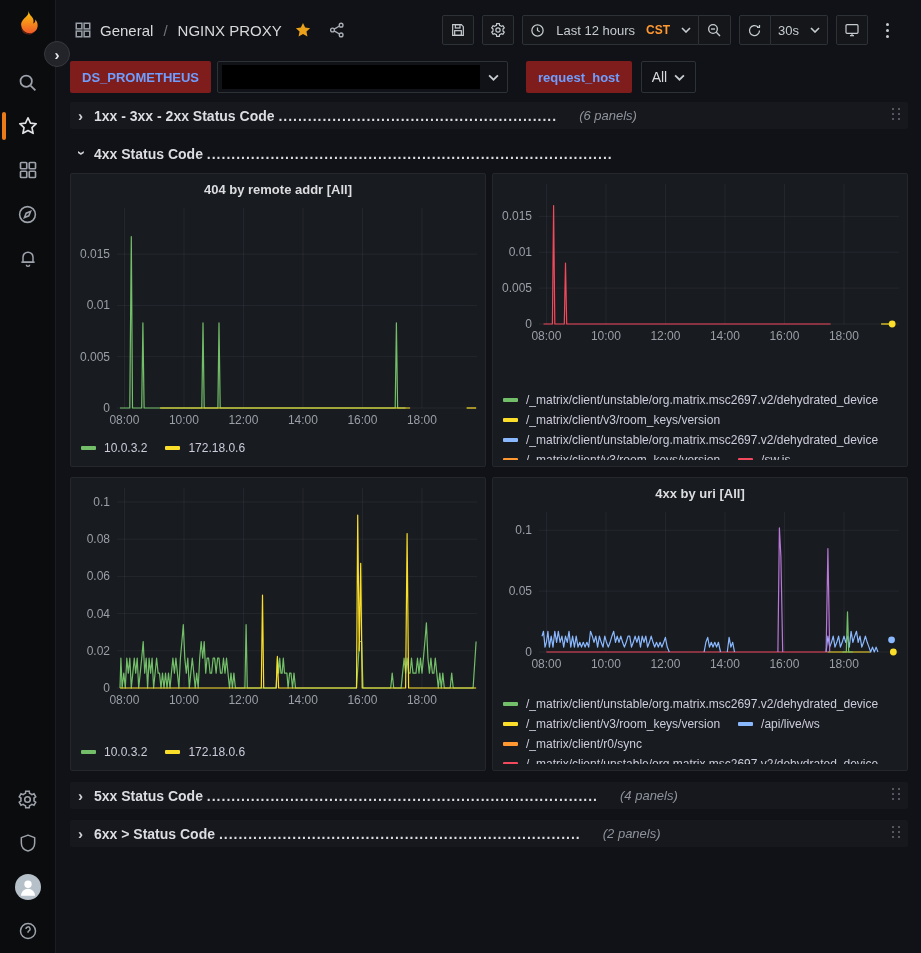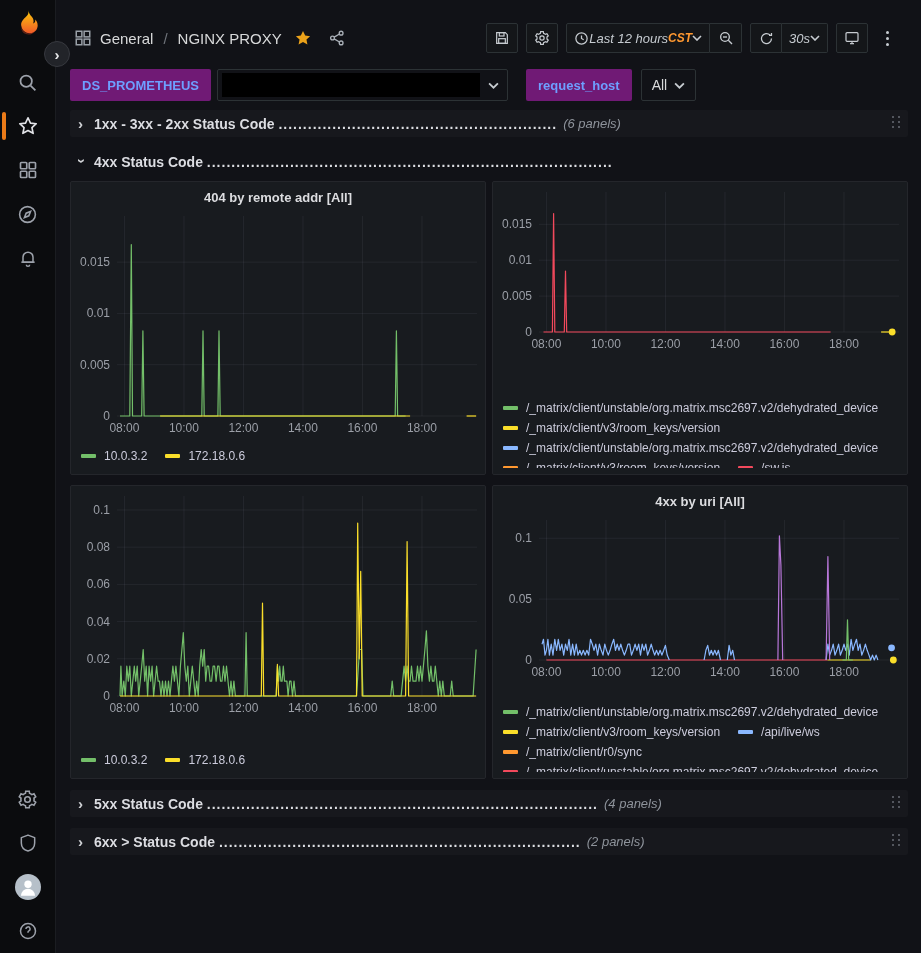--- a/index.html
+++ b/index.html
@@ -30,43 +30,43 @@
     width:26px; height:26px; border-radius:50%; background:#b6c0c9;
     display:flex; align-items:center; justify-content:center;
   }
   .expand-btn {
     position:absolute; left:44px; top:41px; width:26px; height:26px; border-radius:50%;
     background:#222429; border:1px solid #37393f; color:#e8e9eb; z-index:9;
     display:flex; align-items:center; justify-content:center;
     font-size:15px; font-weight:bold; cursor:pointer; line-height:1;
   }
   
-  .main { position:absolute; left:56px; top:12px; width:865px; height:926px; }
+  .main { position:absolute; left:56px; top:4px; width:865px; height:926px; }
   .topbar {
     height:52px; display:flex; align-items:center; padding:0 22px 0 18px;
   }
   .crumb { display:flex; align-items:center; gap:8px; font-size:15px; }
   .crumb .sep { color:#70747b; margin:0 2px; }
   .crumb-txt { color:#d8d9da; cursor:pointer; }
   .topbar-actions { margin-left:auto; display:flex; align-items:center; gap:8px; }
   .tb-btn {
     height:30px; min-width:32px; padding:0 7px; border:1px solid #2c3235; border-radius:2px;
-    background:#141619; color:#c7ccd1; display:flex; align-items:center; justify-content:flex-end;
-    gap:0; font-size:13px; cursor:pointer; white-space:nowrap;font-style:italic;
+    background:#141619; color:#c7ccd1; display:flex; align-items:center; justify-content:space-between;
+    gap:11px; font-size:13px; cursor:pointer; white-space:nowrap;
   }
   .tb-group { display:flex; }
   .tb-group .tb-btn:first-child { border-top-right-radius:0; border-bottom-right-radius:0; }
   .tb-group .tb-btn:last-child  { border-left:none; border-top-left-radius:0; border-bottom-left-radius:0; }
   .cst { color:#ff9830; font-weight:bold; font-size:12px; }
   .kebab { border:none; background:transparent; display:flex; flex-direction:column; gap:3px; padding:0 10px; cursor:pointer; }
   .kebab i { width:3px; height:3px; border-radius:50%; background:#c7ccd1; display:block; }
   
   .submenu { height:42px; display:flex; align-items:center; gap:6px; padding:0 0 0 14px; }
   .var-label {
-    height:32px; padding:0 12px; display:flex; align-items:center; background:#701a75;
+    height:32px; padding:0 12px; display:flex; align-items:center; background:#7f1d1d;
     border-radius:2px; color:#6e9fff; font-size:13px; font-weight:bold; cursor:pointer;
   }
   .var-value {
     height:32px; border:1px solid #2c3235; border-radius:2px; background:#111217;
     display:flex; align-items:center; padding:0 8px 0 4px; gap:8px; cursor:pointer;
   }
   .redacted { width:258px; height:24px; background:#000; }
   .var-all {
     height:32px; border:1px solid #2c3235; border-radius:2px; padding:0 10px;
     display:flex; align-items:center; gap:7px; font-size:14px; color:#d8d9da; cursor:pointer;
@@ -76,21 +76,21 @@
   
   .dash { padding:4px 13px 0 14px; }
   .rowhdr {
     height:27px; display:flex; align-items:center; font-size:14px; font-weight:bold;
     color:#dcdde2; cursor:pointer; position:relative; padding:0 8px; margin-bottom:11px;
   }
   .rowhdr.strip { background:#17181d; border-radius:2px; }
   .rowhdr .arrow { font-size:15px; margin-right:8px; color:#d0d2d6; width:8px; display:inline-block; }
   .rowhdr .arrow.open { transform:rotate(90deg) translateX(1px); }
   .rowhdr .dotlead { font-weight:bold; letter-spacing:1px; overflow:hidden; white-space:nowrap; }
-  .rowhdr .pcount { font-size:13px; font-style:italic; font-weight:normal; color:#8e939b; margin-left:6px; white-space:nowrap; }
+  .rowhdr .pcount { font-size:13px; font-style:italic; font-weight:normal; color:#8e939b; margin-left:22px; white-space:nowrap; }
   .drag-handle {
     position:absolute; right:6px; top:50%; transform:translateY(-50%);
     width:10px; height:16px; cursor:grab; display:grid;
     grid-template-columns:2px 2px; grid-template-rows:2px 2px 2px; gap:3px 4px;
   }
   .drag-handle i { background:#53565e; width:2px; height:2px; display:block; }
   .grid2 { display:grid; grid-template-columns:1fr 1fr; gap:10px 6px; margin-bottom:11px; }
   .panel {
     background:#181b1f; border:1px solid #24262b; border-radius:2px; height:294px;
     display:flex; flex-direction:column; padding:4px 0 6px 0; overflow:hidden;

